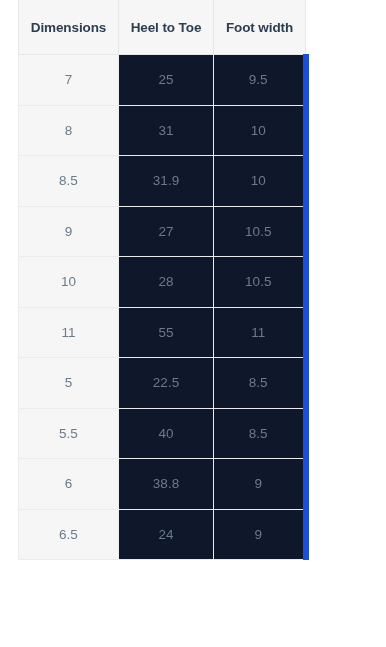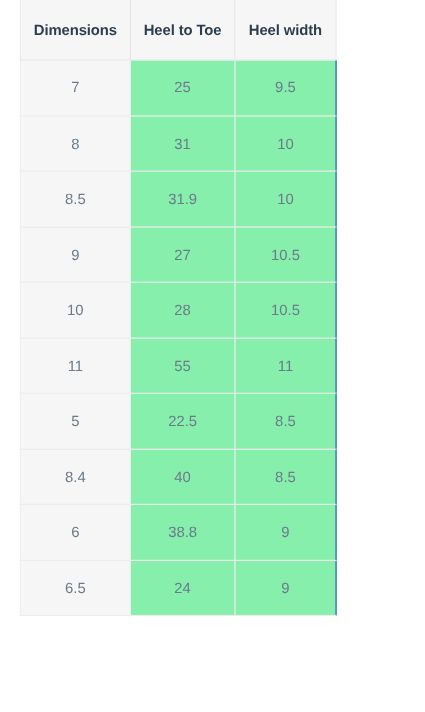--- a/index.html
+++ b/index.html
@@ -44,54 +44,54 @@
   }
   table.size-table thead th:first-child {
     border-left: 1px solid #e9e9e9;
   }
   table.size-table thead th:last-child {
     border-right: 1px solid #e9e9e9;
   }
 
   table.size-table tbody td {
     height: 49.5px;
-    background: #86efac;
+    background: #0f172a;
     color: #6b7b8a;
     font-size: 13.5px;
     font-weight: normal;
     text-align: center;
     vertical-align: middle;
     border-right: 1px solid #ececec;
     border-bottom: 1px solid #ececec;
     padding: 0 4px;
     white-space: nowrap;
   }
   table.size-table tbody td.col-dim {
     background: #f6f6f6;
     border-left: 1px solid #eeeeee;
   }
   table.size-table tbody td:last-child {
-    border-right: 1px solid #1d4ed8;
+    border-right: 6px solid #1d4ed8;
   }
 </style>
 </head>
 <body>
 
 <div id="size-table-wrap">
   <table class="size-table">
     <colgroup>
       <col class="c-dim">
       <col class="c-heel">
       <col class="c-width">
     </colgroup>
     <thead>
       <tr>
         <th>Dimensions</th>
         <th>Heel to Toe</th>
-        <th>Heel width</th>
+        <th>Foot width</th>
       </tr>
     </thead>
     <tbody>
       <tr>
         <td class="col-dim">7</td>
         <td>25</td>
         <td>9.5</td>
       </tr>
       <tr>
         <td class="col-dim">8</td>
@@ -117,21 +117,21 @@
         <td class="col-dim">11</td>
         <td>55</td>
         <td>11</td>
       </tr>
       <tr>
         <td class="col-dim">5</td>
         <td>22.5</td>
         <td>8.5</td>
       </tr>
       <tr>
-        <td class="col-dim">8.4</td>
+        <td class="col-dim">5.5</td>
         <td>40</td>
         <td>8.5</td>
       </tr>
       <tr>
         <td class="col-dim">6</td>
         <td>38.8</td>
         <td>9</td>
       </tr>
       <tr>
         <td class="col-dim">6.5</td>

